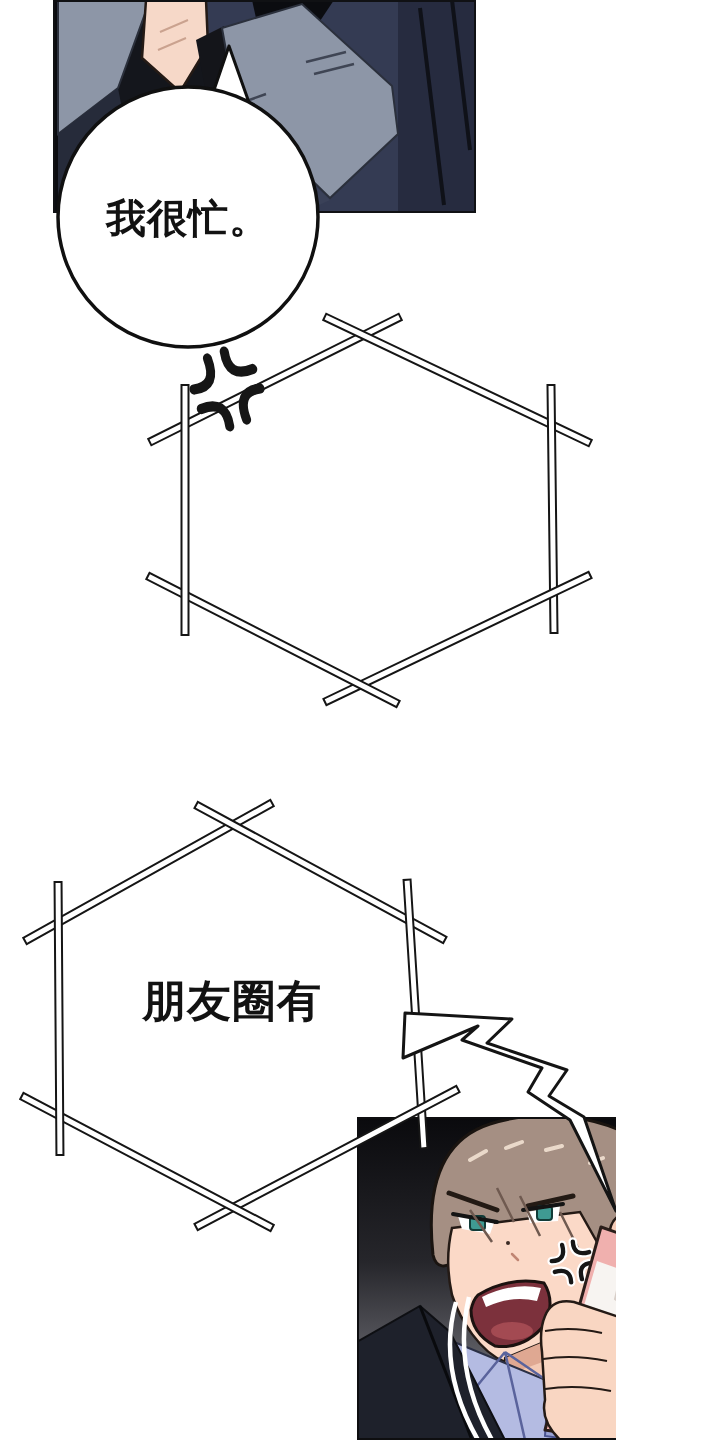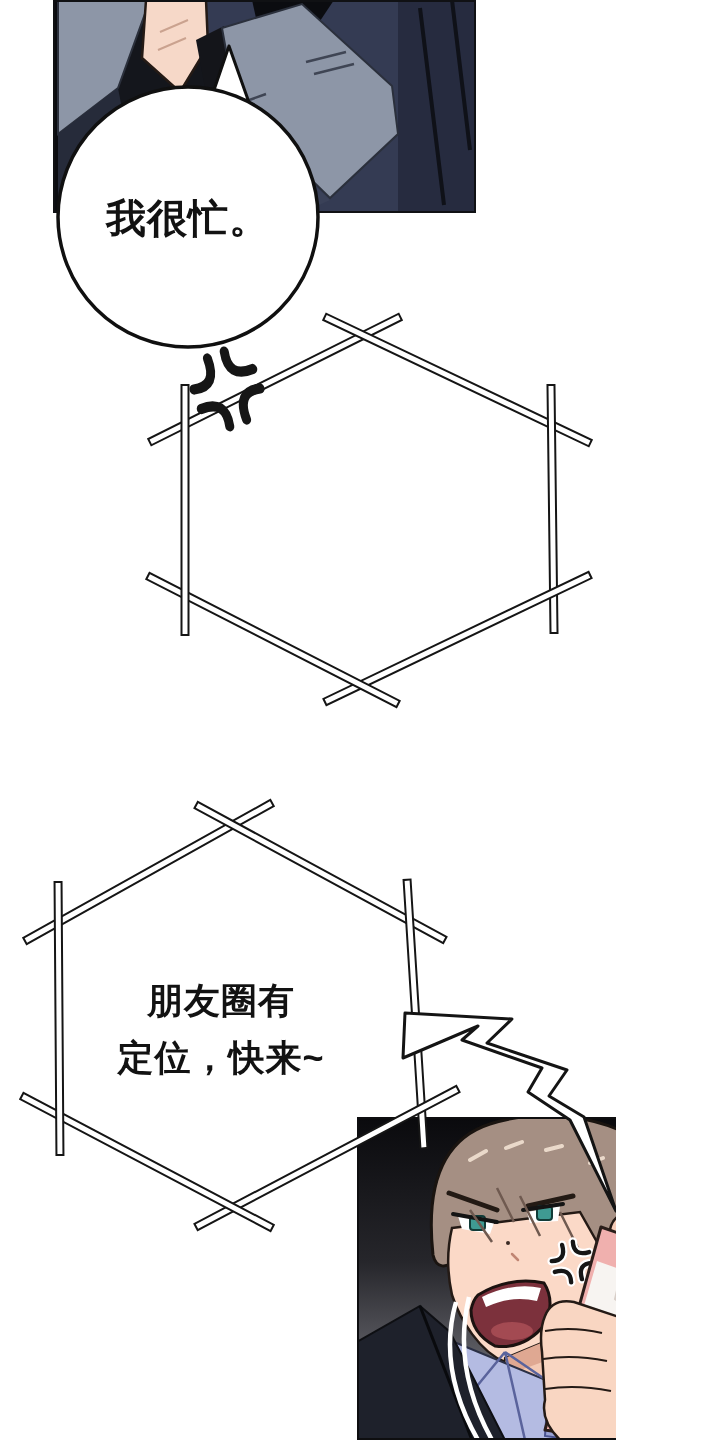--- a/index.html
+++ b/index.html
@@ -3,21 +3,21 @@
 <meta charset="utf-8">
 <style>
   html,body{margin:0;padding:0;background:#ffffff;}
   #page{position:relative;width:616px;height:1440px;background:#ffffff;overflow:hidden;
         font-family:"Liberation Sans","DejaVu Sans",sans-serif;}
   #artwork{position:absolute;left:0;top:0;}
   .comic-text{position:absolute;color:#121212;font-weight:900;text-align:center;
               letter-spacing:1px;white-space:nowrap;}
   .bubble-round-text{left:58px;top:194px;width:260px;font-size:40px;line-height:48px;}
   .burst-top-text{left:188px;top:470px;width:360px;font-size:36px;line-height:52px;}
-  .burst-bottom-text{left:41px;top:972px;width:360px;font-size:36px;line-height:57px;}
+  .burst-bottom-text{left:52px;top:972px;width:360px;font-size:44px;line-height:57px;}
 </style>
 </head>
 <body>
 
 <div id="page">
 
 <svg id="artwork" width="720" height="1440" viewBox="0 0 720 1440">
   <defs>
     <clipPath id="clipTop">
           <rect x="53" y="0" width="423" height="213"></rect>
@@ -160,16 +160,15 @@
   <polygon points="405,1013 512,1019 487,1043 567,1070 549,1096 584,1117 616,1211 570,1120 528,1092 542,1068 462,1040 478,1026 403,1058" fill="#ffffff" stroke="#141414" stroke-width="3" stroke-linejoin="round"></polygon>
 </svg>
 
 <div class="comic-text bubble-round-text">
   <span>我很忙。</span>
 </div>
 
 
 <div class="comic-text burst-bottom-text">
   <div>朋友圈有</div>
-  <div>定位，快来~</div>
 </div>
 
 </div>
 
 </body></html>

